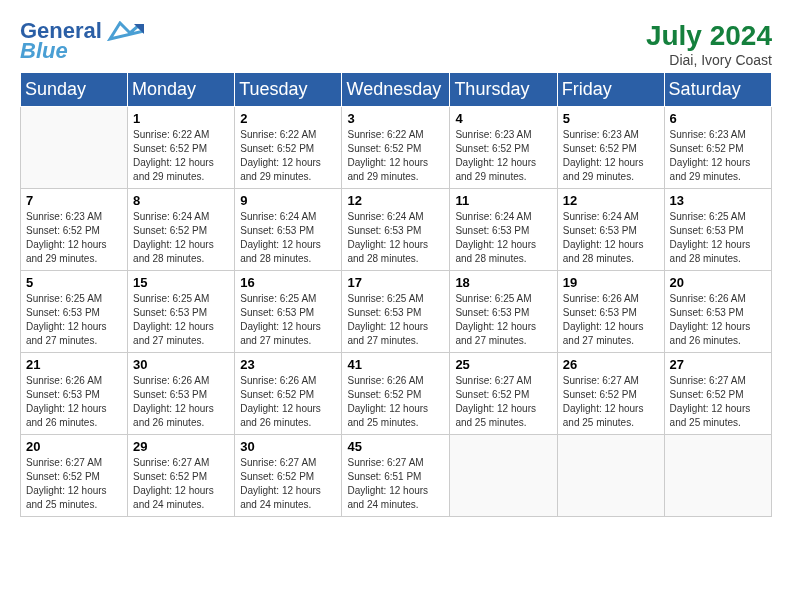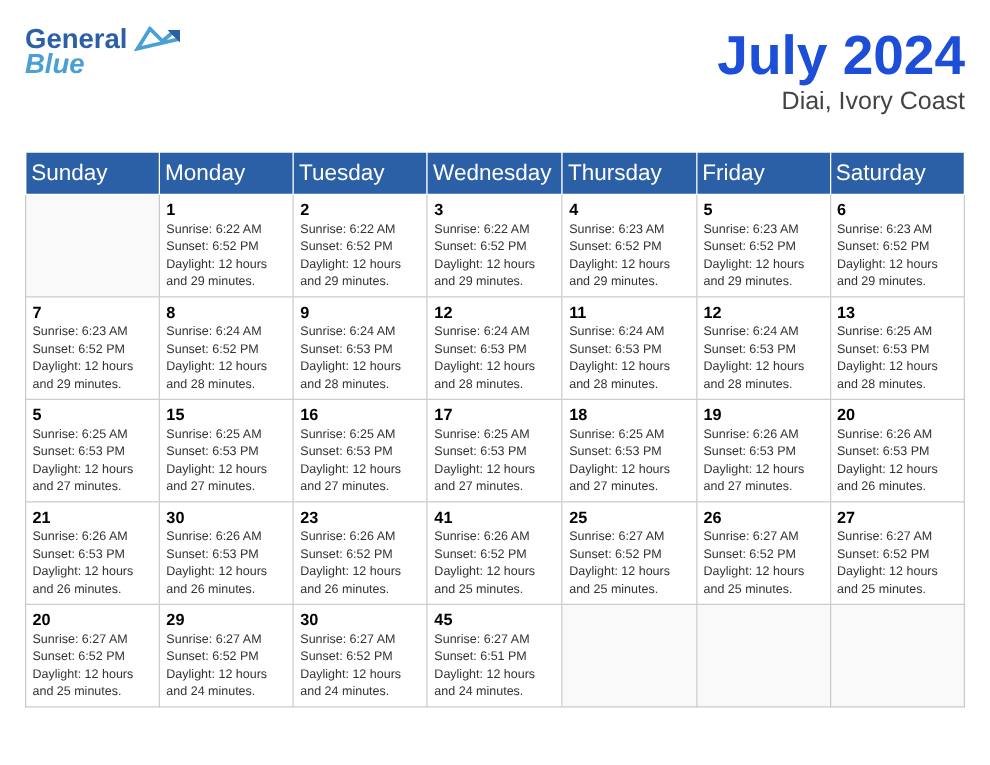--- a/index.html
+++ b/index.html
@@ -7,37 +7,37 @@
       font-family: Arial, sans-serif;
       background: #fff;
       width: 792px;
       min-height: 612px;
       padding: 20px;
     }
     .header {
       display: flex;
       justify-content: space-between;
       align-items: flex-start;
-      margin-bottom: 28px;
+      margin-bottom: 4px;
     }
     .logo {
       display: flex;
       flex-direction: column;
       align-items: flex-start;
     }
     .title-area {
       text-align: right;
     }
     .month-title {
-      font-size: 44px;
+      font-size: 28px;
       font-weight: bold;
-      color: #1d4ed8;
+      color: #15803d;
     }
     .subtitle {
-      font-size: 20px;
+      font-size: 14px;
       color: #444;
     }
     .calendar {
       width: 100%;
       border-collapse: collapse;
       font-size: 11px;
     }
     .calendar th {
       background: #2b5fa6;
       color: #fff;

